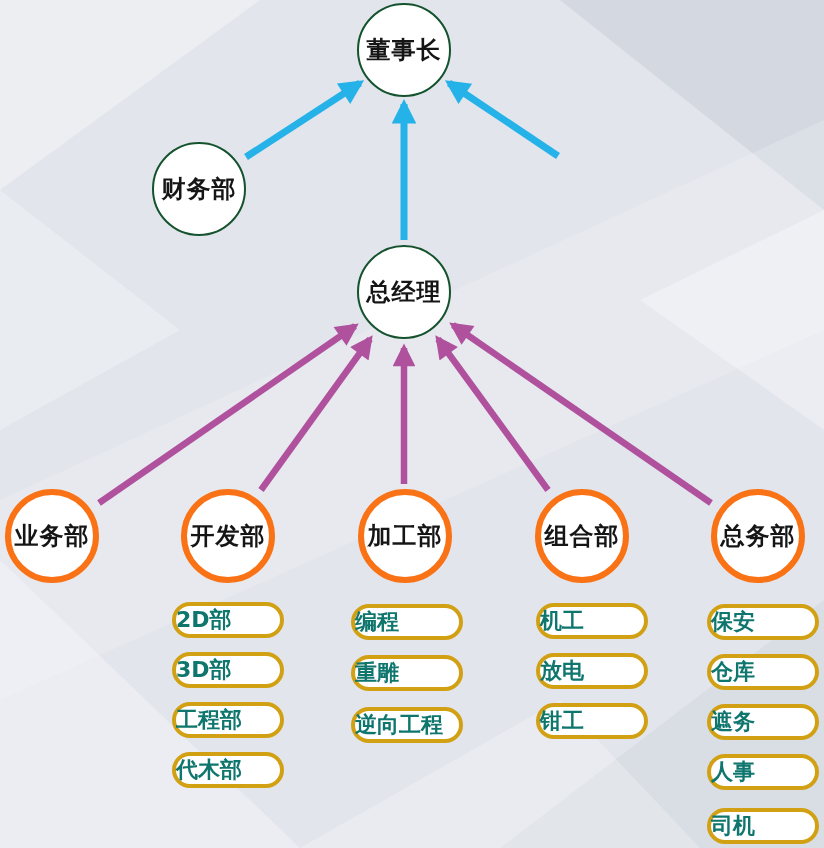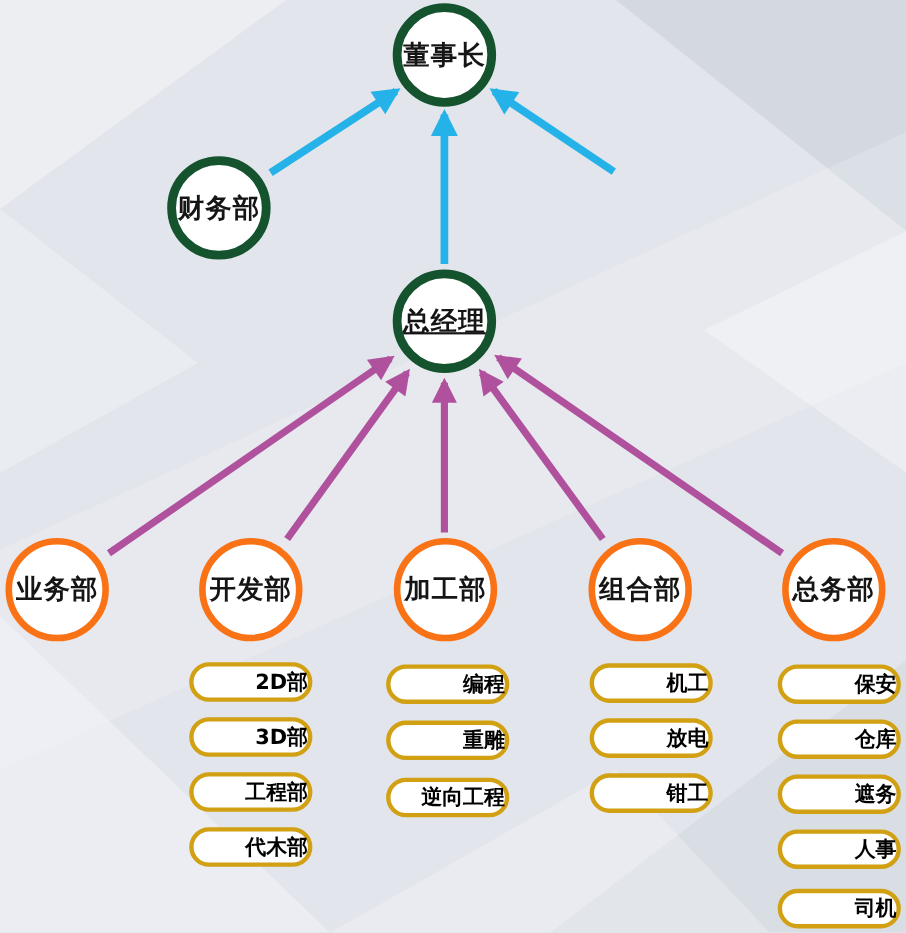--- a/index.html
+++ b/index.html
@@ -6,26 +6,26 @@
   html,body { width:824px; height:848px; }
   body { font-family:"DejaVu Sans","Liberation Sans",sans-serif; background:#e2e5ec; }
   #stage { position:relative; width:824px; height:848px; background:#e2e5ec; overflow:hidden; }
   svg.layer { position:absolute; left:0; top:0; width:824px; height:848px; }
   .circle {
     position:absolute; width:94px; height:94px; border-radius:50%;
     background:#ffffff; display:flex; align-items:center; justify-content:center;
     font-weight:bold; font-size:24px; color:#151515; letter-spacing:1px;
     white-space:nowrap; z-index:3;
   }
-  .cyan { border:8px solid #14532d; }
+  .cyan { border:2px solid #14532d; }
   .magenta { border:6px solid #f97316; }
   .pill {
     position:absolute; width:112px; height:36px; border:4px solid #d2a013;
     border-radius:18px; background:#ffffff; display:flex; align-items:center;
-    justify-content:flex-end; font-weight:bold; font-size:19px; color:#000000;
+    justify-content:flex-start; font-weight:bold; font-size:22px; color:#0f766e;
     white-space:nowrap; z-index:3;
   }
 </style>
 </head>
 <body>
 
 <div id="stage">
 
   <svg class="layer" viewBox="0 0 824 848">
     <polygon points="0,0 260,0 0,190" fill="#ffffff" opacity="0.35"></polygon>
@@ -56,21 +56,21 @@
     <line x1="548" y1="490" x2="438" y2="339" stroke="#b0519e" stroke-width="6.5" marker-end="url(#ah-magenta)"></line>
     <line x1="711" y1="503" x2="453" y2="325" stroke="#b0519e" stroke-width="6.5" marker-end="url(#ah-magenta)"></line>
   </svg>
 
   <div class="circle cyan" style="left:357px; top:3px;">
     <span>董事长</span>
   </div>
   <div class="circle cyan" style="left:152px; top:142px;">
     <span>财务部</span>
   </div>
-  <div class="circle cyan" style="left:357px; top:245px;text-decoration:underline;">
+  <div class="circle cyan" style="left:357px; top:245px;">
     <span>总经理</span>
   </div>
 
   <div class="circle magenta" style="left:5px; top:489px;">
     <span>业务部</span>
   </div>
   <div class="circle magenta" style="left:181px; top:489px;text-align:right;">
     <span>开发部</span>
   </div>
   <div class="circle magenta" style="left:358px; top:489px;">

